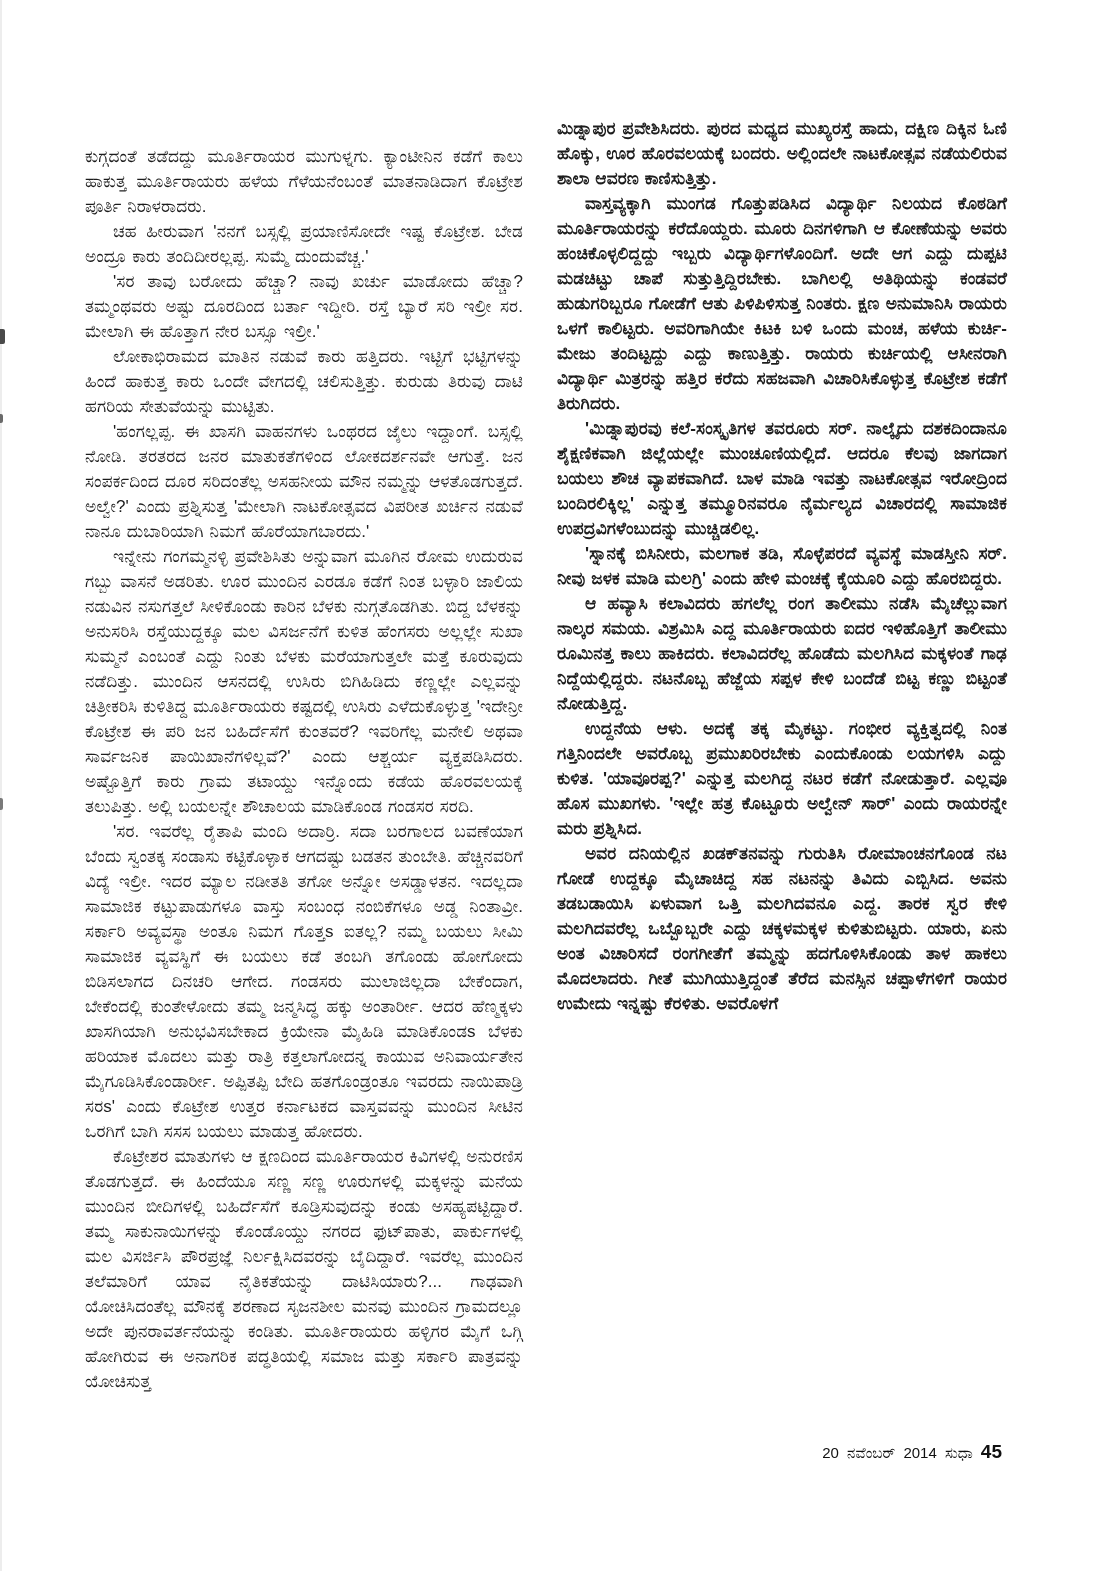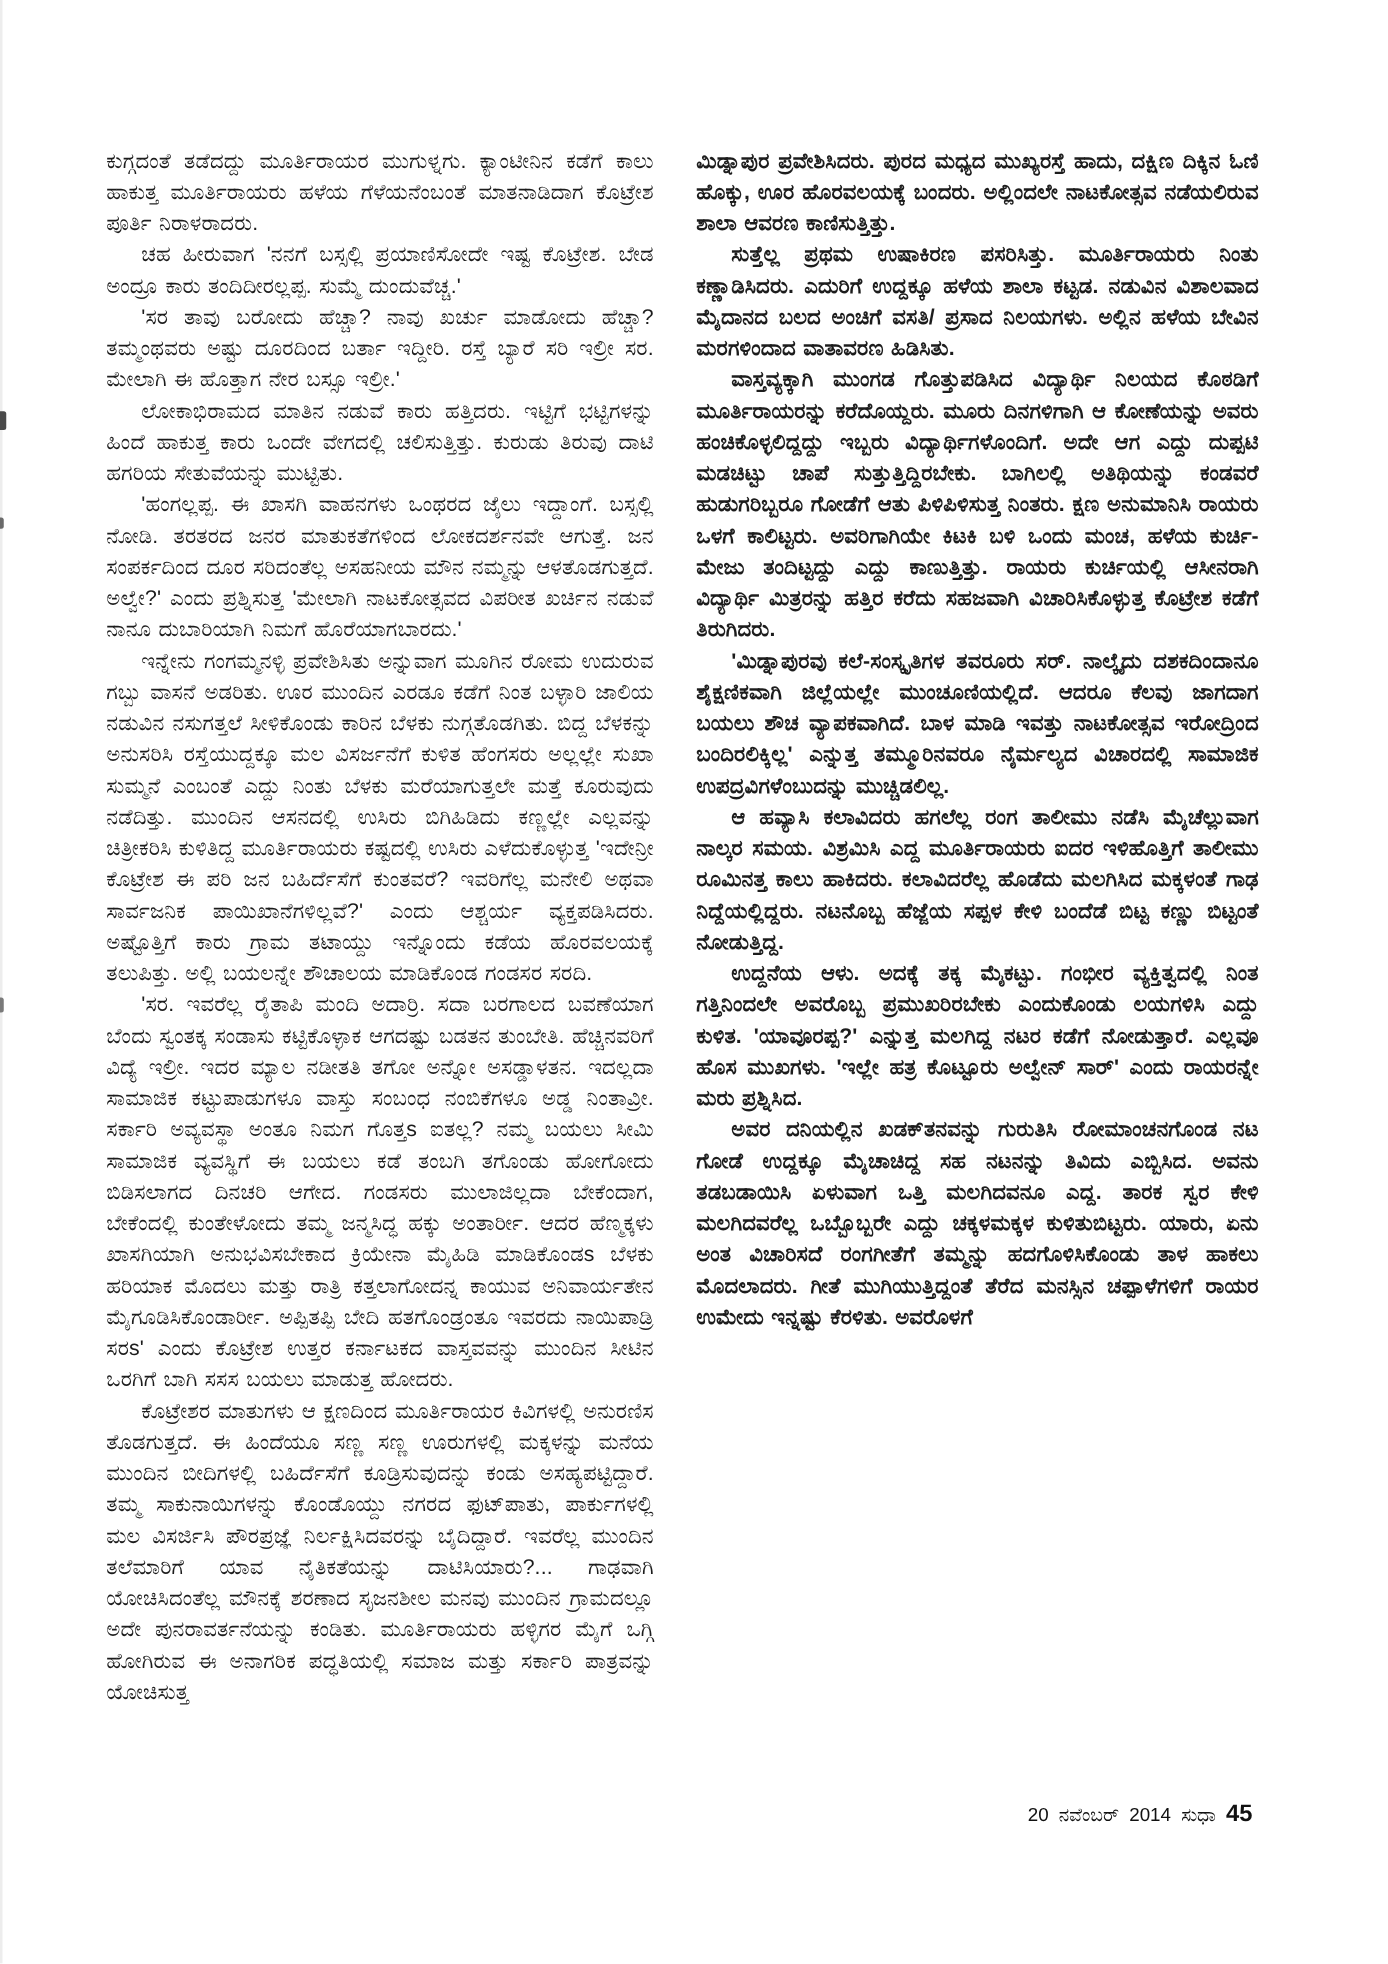--- a/index.html
+++ b/index.html
@@ -16,20 +16,21 @@
     font-family: "Liberation Sans", "DejaVu Sans", sans-serif;
     color: #1c1c1c;
   }
   .column {
     position: absolute;
     top: 116px;
   }
   #left-column {
     left: 85px;
     width: 438px;
+    margin-top: 28px;
   }
   #right-column {
     left: 557px;
     width: 450px;
     font-weight: bold;
   }
   .column p {
     margin: 0;
     font-size: 17px;
     line-height: 25px;
@@ -93,23 +94,23 @@
     <p>'ಸರ ತಾವು ಬರೋದು ಹೆಚ್ಚಾ? ನಾವು ಖರ್ಚು ಮಾಡೋದು ಹೆಚ್ಚಾ? ತಮ್ಮಂಥವರು ಅಷ್ಟು ದೂರದಿಂದ ಬರ್ತಾ ಇದ್ದೀರಿ. ರಸ್ತೆ ಬ್ಯಾರೆ ಸರಿ ಇಲ್ರೀ ಸರ. ಮೇಲಾಗಿ ಈ ಹೊತ್ತಾಗ ನೇರ ಬಸ್ಸೂ ಇಲ್ರೀ.'</p>
     <p>ಲೋಕಾಭಿರಾಮದ ಮಾತಿನ ನಡುವೆ ಕಾರು ಹತ್ತಿದರು. ಇಟ್ಟಿಗೆ ಭಟ್ಟಿಗಳನ್ನು ಹಿಂದೆ ಹಾಕುತ್ತ ಕಾರು ಒಂದೇ ವೇಗದಲ್ಲಿ ಚಲಿಸುತ್ತಿತ್ತು. ಕುರುಡು ತಿರುವು ದಾಟಿ ಹಗರಿಯ ಸೇತುವೆಯನ್ನು ಮುಟ್ಟಿತು.</p>
     <p>'ಹಂಗಲ್ಲಪ್ಪ. ಈ ಖಾಸಗಿ ವಾಹನಗಳು ಒಂಥರದ ಜೈಲು ಇದ್ದಾಂಗೆ. ಬಸ್ಸಲ್ಲಿ ನೋಡಿ. ತರತರದ ಜನರ ಮಾತುಕತೆಗಳಿಂದ ಲೋಕದರ್ಶನವೇ ಆಗುತ್ತೆ. ಜನ ಸಂಪರ್ಕದಿಂದ ದೂರ ಸರಿದಂತೆಲ್ಲ ಅಸಹನೀಯ ಮೌನ ನಮ್ಮನ್ನು ಆಳತೊಡಗುತ್ತದೆ. ಅಲ್ವೇ?' ಎಂದು ಪ್ರಶ್ನಿಸುತ್ತ 'ಮೇಲಾಗಿ ನಾಟಕೋತ್ಸವದ ವಿಪರೀತ ಖರ್ಚಿನ ನಡುವೆ ನಾನೂ ದುಬಾರಿಯಾಗಿ ನಿಮಗೆ ಹೊರೆಯಾಗಬಾರದು.'</p>
     <p>ಇನ್ನೇನು ಗಂಗಮ್ಮನಳ್ಳಿ ಪ್ರವೇಶಿಸಿತು ಅನ್ನುವಾಗ ಮೂಗಿನ ರೋಮ ಉದುರುವ ಗಬ್ಬು ವಾಸನೆ ಅಡರಿತು. ಊರ ಮುಂದಿನ ಎರಡೂ ಕಡೆಗೆ ನಿಂತ ಬಳ್ಳಾರಿ ಜಾಲಿಯ ನಡುವಿನ ನಸುಗತ್ತಲೆ ಸೀಳಿಕೊಂಡು ಕಾರಿನ ಬೆಳಕು ನುಗ್ಗತೊಡಗಿತು. ಬಿದ್ದ ಬೆಳಕನ್ನು ಅನುಸರಿಸಿ ರಸ್ತೆಯುದ್ದಕ್ಕೂ ಮಲ ವಿಸರ್ಜನೆಗೆ ಕುಳಿತ ಹೆಂಗಸರು ಅಲ್ಲಲ್ಲೇ ಸುಖಾ ಸುಮ್ಮನೆ ಎಂಬಂತೆ ಎದ್ದು ನಿಂತು ಬೆಳಕು ಮರೆಯಾಗುತ್ತಲೇ ಮತ್ತೆ ಕೂರುವುದು ನಡೆದಿತ್ತು. ಮುಂದಿನ ಆಸನದಲ್ಲಿ ಉಸಿರು ಬಿಗಿಹಿಡಿದು ಕಣ್ಣಲ್ಲೇ ಎಲ್ಲವನ್ನು ಚಿತ್ರೀಕರಿಸಿ ಕುಳಿತಿದ್ದ ಮೂರ್ತಿರಾಯರು ಕಷ್ಟದಲ್ಲಿ ಉಸಿರು ಎಳೆದುಕೊಳ್ಳುತ್ತ 'ಇದೇನ್ರೀ ಕೊಟ್ರೇಶ ಈ ಪರಿ ಜನ ಬಹಿರ್ದೆಸೆಗೆ ಕುಂತವರೆ? ಇವರಿಗೆಲ್ಲ ಮನೇಲಿ ಅಥವಾ ಸಾರ್ವಜನಿಕ ಪಾಯಿಖಾನೆಗಳಿಲ್ಲವೆ?' ಎಂದು ಆಶ್ಚರ್ಯ ವ್ಯಕ್ತಪಡಿಸಿದರು. ಅಷ್ಟೊತ್ತಿಗೆ ಕಾರು ಗ್ರಾಮ ತಟಾಯ್ದು ಇನ್ನೊಂದು ಕಡೆಯ ಹೊರವಲಯಕ್ಕೆ ತಲುಪಿತ್ತು. ಅಲ್ಲಿ ಬಯಲನ್ನೇ ಶೌಚಾಲಯ ಮಾಡಿಕೊಂಡ ಗಂಡಸರ ಸರದಿ.</p>
     <p>'ಸರ. ಇವರೆಲ್ಲ ರೈತಾಪಿ ಮಂದಿ ಅದಾರ್ರಿ. ಸದಾ ಬರಗಾಲದ ಬವಣೆಯಾಗ ಬೆಂದು ಸ್ವಂತಕ್ಕ ಸಂಡಾಸು ಕಟ್ಟಿಕೊಳ್ಳಾಕ ಆಗದಷ್ಟು ಬಡತನ ತುಂಬೇತಿ. ಹೆಚ್ಚಿನವರಿಗೆ ವಿದ್ಯೆ ಇಲ್ರೀ. ಇದರ ಮ್ಯಾಲ ನಡೀತತಿ ತಗೋ ಅನ್ನೋ ಅಸಡ್ಡಾಳತನ. ಇದಲ್ಲದಾ ಸಾಮಾಜಿಕ ಕಟ್ಟುಪಾಡುಗಳೂ ವಾಸ್ತು ಸಂಬಂಧ ನಂಬಿಕೆಗಳೂ ಅಡ್ಡ ನಿಂತಾವ್ರೀ. ಸರ್ಕಾರಿ ಅವ್ಯವಸ್ಥಾ ಅಂತೂ ನಿಮಗ ಗೊತ್ತs ಐತಲ್ಲ? ನಮ್ಮ ಬಯಲು ಸೀಮಿ ಸಾಮಾಜಿಕ ವ್ಯವಸ್ಥಿಗೆ ಈ ಬಯಲು ಕಡೆ ತಂಬಗಿ ತಗೊಂಡು ಹೋಗೋದು ಬಿಡಿಸಲಾಗದ ದಿನಚರಿ ಆಗೇದ. ಗಂಡಸರು ಮುಲಾಜಿಲ್ಲದಾ ಬೇಕೆಂದಾಗ, ಬೇಕೆಂದಲ್ಲಿ ಕುಂತೇಳೋದು ತಮ್ಮ ಜನ್ಮಸಿದ್ಧ ಹಕ್ಕು ಅಂತಾರ್ರೀ. ಆದರ ಹೆಣ್ಮಕ್ಕಳು ಖಾಸಗಿಯಾಗಿ ಅನುಭವಿಸಬೇಕಾದ ಕ್ರಿಯೇನಾ ಮೈಹಿಡಿ ಮಾಡಿಕೊಂಡs ಬೆಳಕು ಹರಿಯಾಕ ಮೊದಲು ಮತ್ತು ರಾತ್ರಿ ಕತ್ತಲಾಗೋದನ್ನ ಕಾಯುವ ಅನಿವಾರ್ಯತೇನ ಮೈಗೂಡಿಸಿಕೊಂಡಾರ್ರೀ. ಅಪ್ಪಿತಪ್ಪಿ ಬೇದಿ ಹತಗೊಂಡ್ರಂತೂ ಇವರದು ನಾಯಿಪಾಡ್ರಿ ಸರs' ಎಂದು ಕೊಟ್ರೇಶ ಉತ್ತರ ಕರ್ನಾಟಕದ ವಾಸ್ತವವನ್ನು ಮುಂದಿನ ಸೀಟಿನ ಒರಗಿಗೆ ಬಾಗಿ ಸಸಸ ಬಯಲು ಮಾಡುತ್ತ ಹೋದರು.</p>
     <p>ಕೊಟ್ರೇಶರ ಮಾತುಗಳು ಆ ಕ್ಷಣದಿಂದ ಮೂರ್ತಿರಾಯರ ಕಿವಿಗಳಲ್ಲಿ ಅನುರಣಿಸ ತೊಡಗುತ್ತದೆ. ಈ ಹಿಂದೆಯೂ ಸಣ್ಣ ಸಣ್ಣ ಊರುಗಳಲ್ಲಿ ಮಕ್ಕಳನ್ನು ಮನೆಯ ಮುಂದಿನ ಬೀದಿಗಳಲ್ಲಿ ಬಹಿರ್ದೆಸೆಗೆ ಕೂಡ್ರಿಸುವುದನ್ನು ಕಂಡು ಅಸಹ್ಯಪಟ್ಟಿದ್ದಾರೆ. ತಮ್ಮ ಸಾಕುನಾಯಿಗಳನ್ನು ಕೊಂಡೊಯ್ದು ನಗರದ ಫುಟ್‌ಪಾತು, ಪಾರ್ಕುಗಳಲ್ಲಿ ಮಲ ವಿಸರ್ಜಿಸಿ ಪೌರಪ್ರಜ್ಞೆ ನಿರ್ಲಕ್ಷಿಸಿದವರನ್ನು ಬೈದಿದ್ದಾರೆ. ಇವರೆಲ್ಲ ಮುಂದಿನ ತಲೆಮಾರಿಗೆ ಯಾವ ನೈತಿಕತೆಯನ್ನು ದಾಟಿಸಿಯಾರು?... ಗಾಢವಾಗಿ ಯೋಚಿಸಿದಂತೆಲ್ಲ ಮೌನಕ್ಕೆ ಶರಣಾದ ಸೃಜನಶೀಲ ಮನವು ಮುಂದಿನ ಗ್ರಾಮದಲ್ಲೂ ಅದೇ ಪುನರಾವರ್ತನೆಯನ್ನು ಕಂಡಿತು. ಮೂರ್ತಿರಾಯರು ಹಳ್ಳಿಗರ ಮೈಗೆ ಒಗ್ಗಿ ಹೋಗಿರುವ ಈ ಅನಾಗರಿಕ ಪದ್ಧತಿಯಲ್ಲಿ ಸಮಾಜ ಮತ್ತು ಸರ್ಕಾರಿ ಪಾತ್ರವನ್ನು ಯೋಚಿಸುತ್ತ</p>
   </div>
 
   <div class="column" id="right-column">
     <p class="no-indent">ಮಿಡ್ನಾಪುರ ಪ್ರವೇಶಿಸಿದರು. ಪುರದ ಮಧ್ಯದ ಮುಖ್ಯರಸ್ತೆ ಹಾದು, ದಕ್ಷಿಣ ದಿಕ್ಕಿನ ಓಣಿ ಹೊಕ್ಕು, ಊರ ಹೊರವಲಯಕ್ಕೆ ಬಂದರು. ಅಲ್ಲಿಂದಲೇ ನಾಟಕೋತ್ಸವ ನಡೆಯಲಿರುವ ಶಾಲಾ ಆವರಣ ಕಾಣಿಸುತ್ತಿತ್ತು.</p>
-    <p>ಸುತ್ತೆಲ್ಲ ಪ್ರಥಮ ಉಷಾಕಿರಣ ಪಸರಿಸಿತ್ತು. ಮೂರ್ತಿರಾಯರು ನಿಂತು ಕಣ್ಣಾಡಿಸಿದರು. ಎದುರಿಗೆ ಉದ್ದಕ್ಕೂ ಹಳೆಯ ಶಾಲಾ ಕಟ್ಟಡ. ನಡುವಿನ ವಿಶಾಲವಾದ ಮೈದಾನದ ಬಲದ ಅಂಚಿಗೆ ವಸತಿ/ ಪ್ರಸಾದ ನಿಲಯಗಳು. ಅಲ್ಲಿನ ಹಳೆಯ ಬೇವಿನ ಮರಗಳಿಂದಾದ ವಾತಾವರಣ ಹಿಡಿಸಿತು.</p>
     <p>ವಾಸ್ತವ್ಯಕ್ಕಾಗಿ ಮುಂಗಡ ಗೊತ್ತುಪಡಿಸಿದ ವಿದ್ಯಾರ್ಥಿ ನಿಲಯದ ಕೊಠಡಿಗೆ ಮೂರ್ತಿರಾಯರನ್ನು ಕರೆದೊಯ್ದರು. ಮೂರು ದಿನಗಳಿಗಾಗಿ ಆ ಕೋಣೆಯನ್ನು ಅವರು ಹಂಚಿಕೊಳ್ಳಲಿದ್ದದ್ದು ಇಬ್ಬರು ವಿದ್ಯಾರ್ಥಿಗಳೊಂದಿಗೆ. ಅದೇ ಆಗ ಎದ್ದು ದುಪ್ಪಟಿ ಮಡಚಿಟ್ಟು ಚಾಪೆ ಸುತ್ತುತ್ತಿದ್ದಿರಬೇಕು. ಬಾಗಿಲಲ್ಲಿ ಅತಿಥಿಯನ್ನು ಕಂಡವರೆ ಹುಡುಗರಿಬ್ಬರೂ ಗೋಡೆಗೆ ಆತು ಪಿಳಿಪಿಳಿಸುತ್ತ ನಿಂತರು. ಕ್ಷಣ ಅನುಮಾನಿಸಿ ರಾಯರು ಒಳಗೆ ಕಾಲಿಟ್ಟರು. ಅವರಿಗಾಗಿಯೇ ಕಿಟಕಿ ಬಳಿ ಒಂದು ಮಂಚ, ಹಳೆಯ ಕುರ್ಚಿ-ಮೇಜು ತಂದಿಟ್ಟದ್ದು ಎದ್ದು ಕಾಣುತ್ತಿತ್ತು. ರಾಯರು ಕುರ್ಚಿಯಲ್ಲಿ ಆಸೀನರಾಗಿ ವಿದ್ಯಾರ್ಥಿ ಮಿತ್ರರನ್ನು ಹತ್ತಿರ ಕರೆದು ಸಹಜವಾಗಿ ವಿಚಾರಿಸಿಕೊಳ್ಳುತ್ತ ಕೊಟ್ರೇಶ ಕಡೆಗೆ ತಿರುಗಿದರು.</p>
     <p>'ಮಿಡ್ನಾಪುರವು ಕಲೆ-ಸಂಸ್ಕೃತಿಗಳ ತವರೂರು ಸರ್. ನಾಲ್ಕೈದು ದಶಕದಿಂದಾನೂ ಶೈಕ್ಷಣಿಕವಾಗಿ ಜಿಲ್ಲೆಯಲ್ಲೇ ಮುಂಚೂಣಿಯಲ್ಲಿದೆ. ಆದರೂ ಕೆಲವು ಜಾಗದಾಗ ಬಯಲು ಶೌಚ ವ್ಯಾಪಕವಾಗಿದೆ. ಬಾಳ ಮಾಡಿ ಇವತ್ತು ನಾಟಕೋತ್ಸವ ಇರೋದ್ರಿಂದ ಬಂದಿರಲಿಕ್ಕಿಲ್ಲ' ಎನ್ನುತ್ತ ತಮ್ಮೂರಿನವರೂ ನೈರ್ಮಲ್ಯದ ವಿಚಾರದಲ್ಲಿ ಸಾಮಾಜಿಕ ಉಪದ್ರವಿಗಳೆಂಬುದನ್ನು ಮುಚ್ಚಿಡಲಿಲ್ಲ.</p>
+    <p>'ಸ್ನಾನಕ್ಕೆ ಬಿಸಿನೀರು, ಮಲಗಾಕ ತಡಿ, ಸೊಳ್ಳೆಪರದೆ ವ್ಯವಸ್ಥೆ ಮಾಡಸ್ತೀನಿ ಸರ್. ನೀವು ಜಳಕ ಮಾಡಿ ಮಲಗ್ರಿ' ಎಂದು ಹೇಳಿ ಮಂಚಕ್ಕೆ ಕೈಯೂರಿ ಎದ್ದು ಹೊರಬಿದ್ದರು.</p>
     <p>ಆ ಹವ್ಯಾಸಿ ಕಲಾವಿದರು ಹಗಲೆಲ್ಲ ರಂಗ ತಾಲೀಮು ನಡೆಸಿ ಮೈಚೆಲ್ಲುವಾಗ ನಾಲ್ಕರ ಸಮಯ. ವಿಶ್ರಮಿಸಿ ಎದ್ದ ಮೂರ್ತಿರಾಯರು ಐದರ ಇಳಿಹೊತ್ತಿಗೆ ತಾಲೀಮು ರೂಮಿನತ್ತ ಕಾಲು ಹಾಕಿದರು. ಕಲಾವಿದರೆಲ್ಲ ಹೊಡೆದು ಮಲಗಿಸಿದ ಮಕ್ಕಳಂತೆ ಗಾಢ ನಿದ್ದೆಯಲ್ಲಿದ್ದರು. ನಟನೊಬ್ಬ ಹೆಜ್ಜೆಯ ಸಪ್ಪಳ ಕೇಳಿ ಬಂದೆಡೆ ಬಿಟ್ಟ ಕಣ್ಣು ಬಿಟ್ಟಂತೆ ನೋಡುತ್ತಿದ್ದ.</p>
     <p>ಉದ್ದನೆಯ ಆಳು. ಅದಕ್ಕೆ ತಕ್ಕ ಮೈಕಟ್ಟು. ಗಂಭೀರ ವ್ಯಕ್ತಿತ್ವದಲ್ಲಿ ನಿಂತ ಗತ್ತಿನಿಂದಲೇ ಅವರೊಬ್ಬ ಪ್ರಮುಖರಿರಬೇಕು ಎಂದುಕೊಂಡು ಲಯಗಳಿಸಿ ಎದ್ದು ಕುಳಿತ. 'ಯಾವೂರಪ್ಪ?' ಎನ್ನುತ್ತ ಮಲಗಿದ್ದ ನಟರ ಕಡೆಗೆ ನೋಡುತ್ತಾರೆ. ಎಲ್ಲವೂ ಹೊಸ ಮುಖಗಳು. 'ಇಲ್ಲೇ ಹತ್ರ ಕೊಟ್ಟೂರು ಅಲ್ವೇನ್ ಸಾರ್' ಎಂದು ರಾಯರನ್ನೇ ಮರು ಪ್ರಶ್ನಿಸಿದ.</p>
     <p>ಅವರ ದನಿಯಲ್ಲಿನ ಖಡಕ್‌ತನವನ್ನು ಗುರುತಿಸಿ ರೋಮಾಂಚನಗೊಂಡ ನಟ ಗೋಡೆ ಉದ್ದಕ್ಕೂ ಮೈಚಾಚಿದ್ದ ಸಹ ನಟನನ್ನು ತಿವಿದು ಎಬ್ಬಿಸಿದ. ಅವನು ತಡಬಡಾಯಿಸಿ ಏಳುವಾಗ ಒತ್ತಿ ಮಲಗಿದವನೂ ಎದ್ದ. ತಾರಕ ಸ್ವರ ಕೇಳಿ ಮಲಗಿದವರೆಲ್ಲ ಒಬ್ಬೊಬ್ಬರೇ ಎದ್ದು ಚಕ್ಕಳಮಕ್ಕಳ ಕುಳಿತುಬಿಟ್ಟರು. ಯಾರು, ಏನು ಅಂತ ವಿಚಾರಿಸದೆ ರಂಗಗೀತೆಗೆ ತಮ್ಮನ್ನು ಹದಗೊಳಿಸಿಕೊಂಡು ತಾಳ ಹಾಕಲು ಮೊದಲಾದರು. ಗೀತೆ ಮುಗಿಯುತ್ತಿದ್ದಂತೆ ತೆರೆದ ಮನಸ್ಸಿನ ಚಪ್ಪಾಳೆಗಳಿಗೆ ರಾಯರ ಉಮೇದು ಇನ್ನಷ್ಟು ಕೆರಳಿತು. ಅವರೊಳಗೆ</p>
   </div>
 
   <div id="page-footer">
     <span>20</span>
     <span class="bold">ನವೆಂಬರ್</span>
     <span>2014</span>
     <span class="bold">ಸುಧಾ</span>

